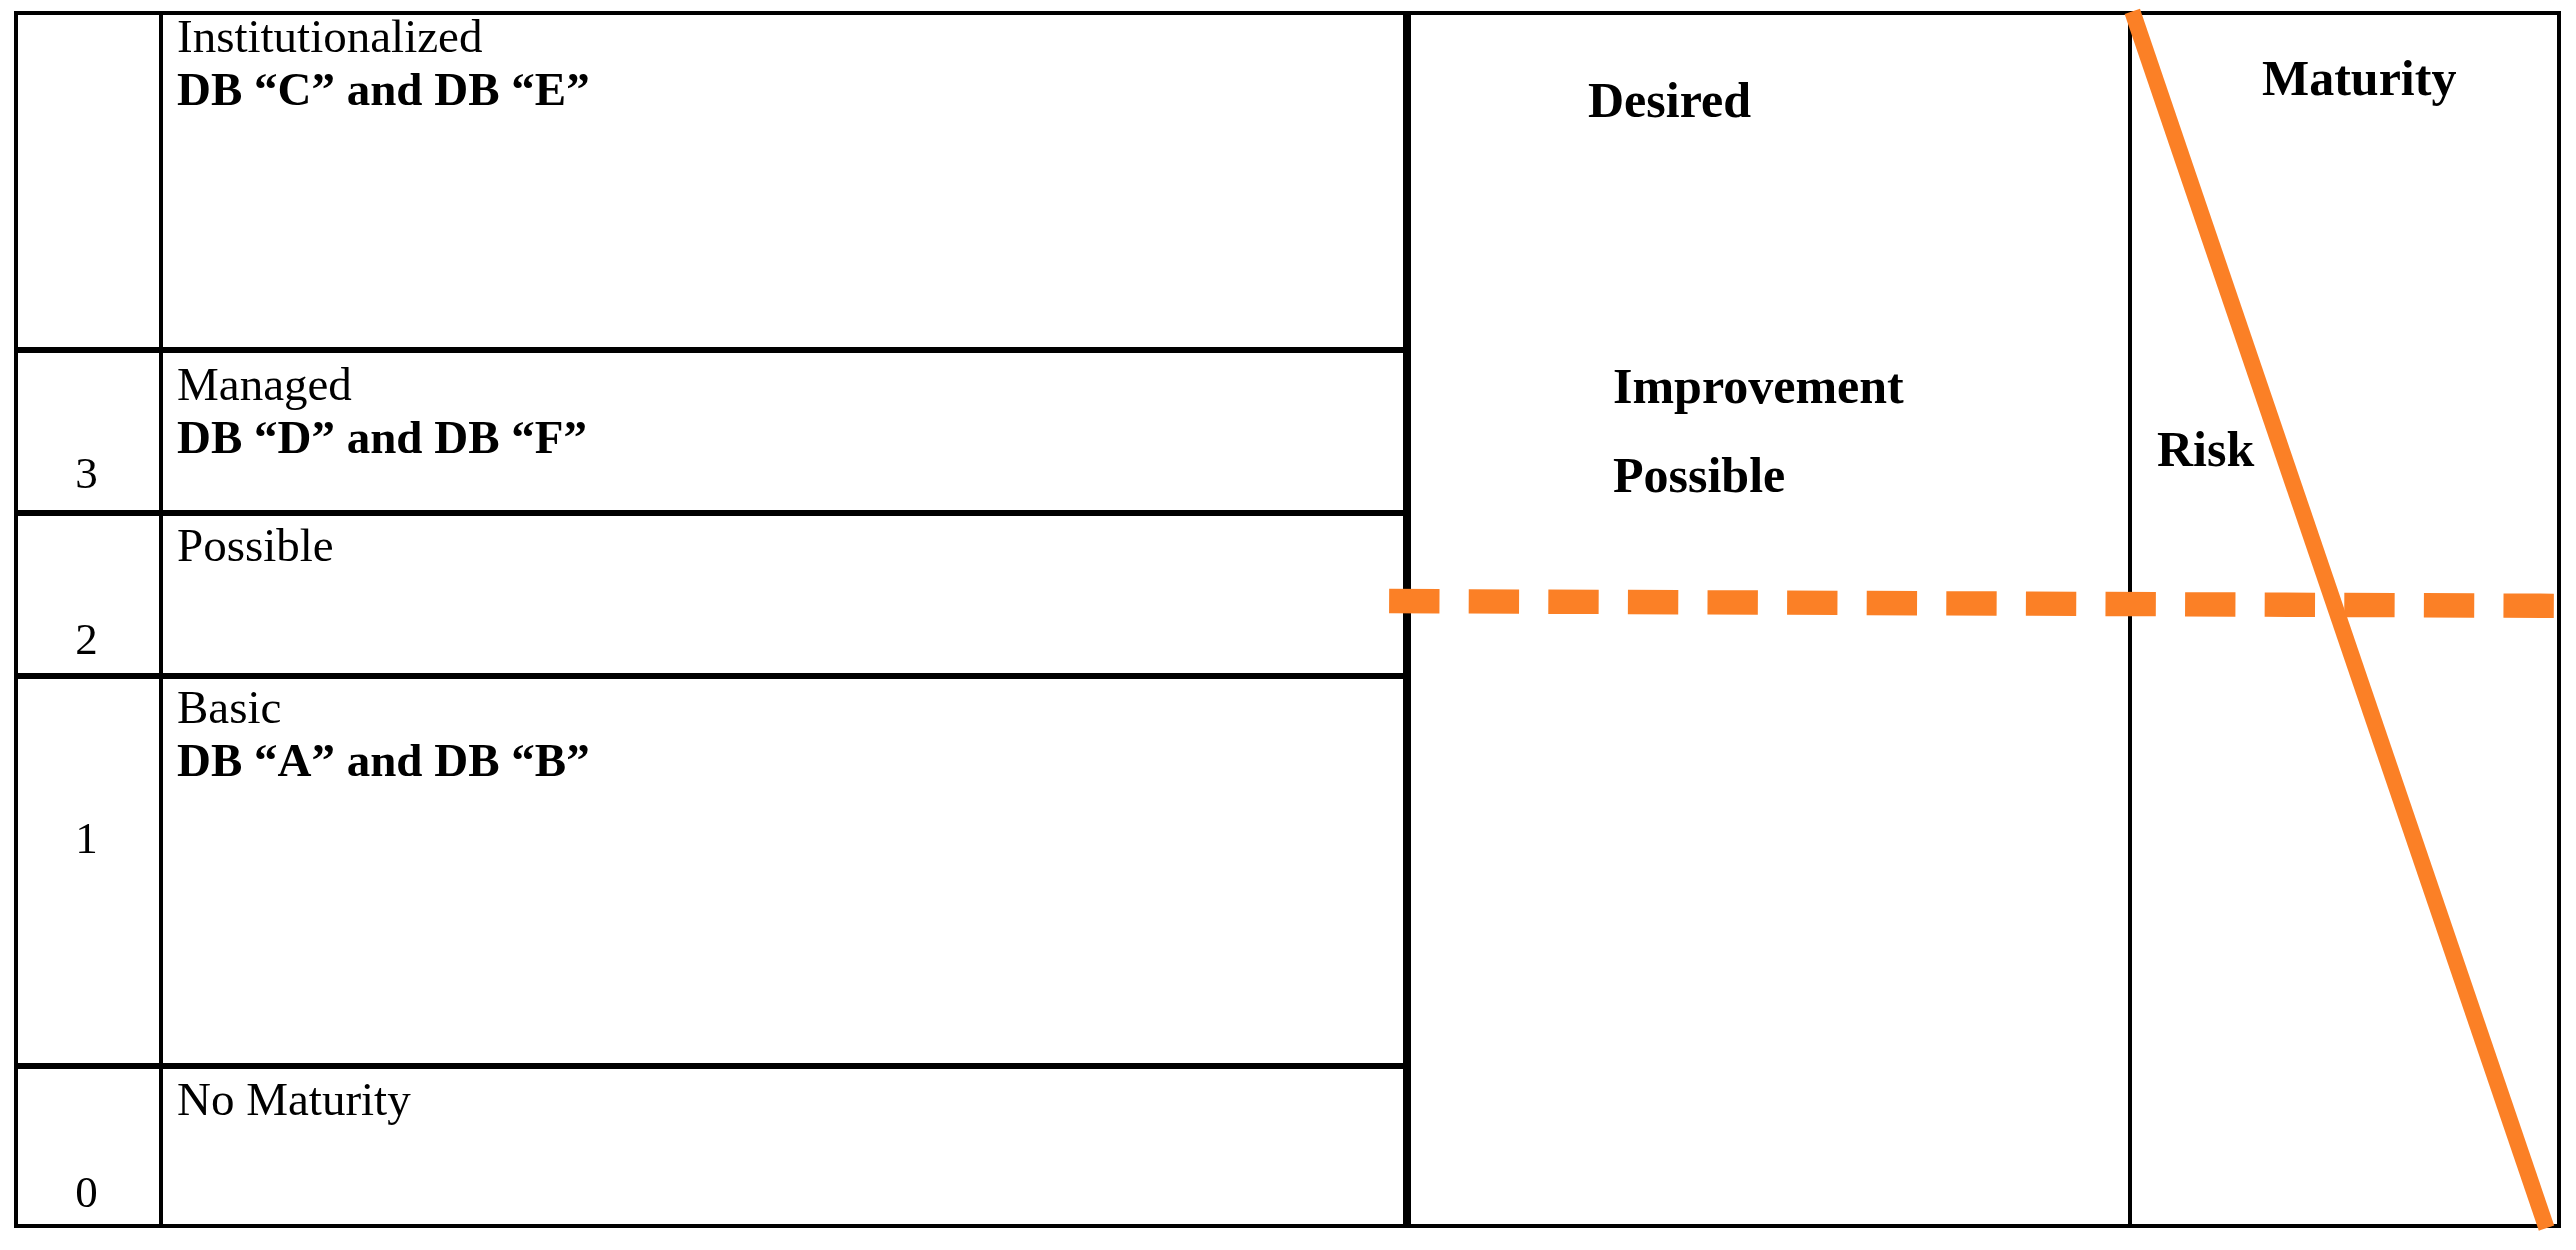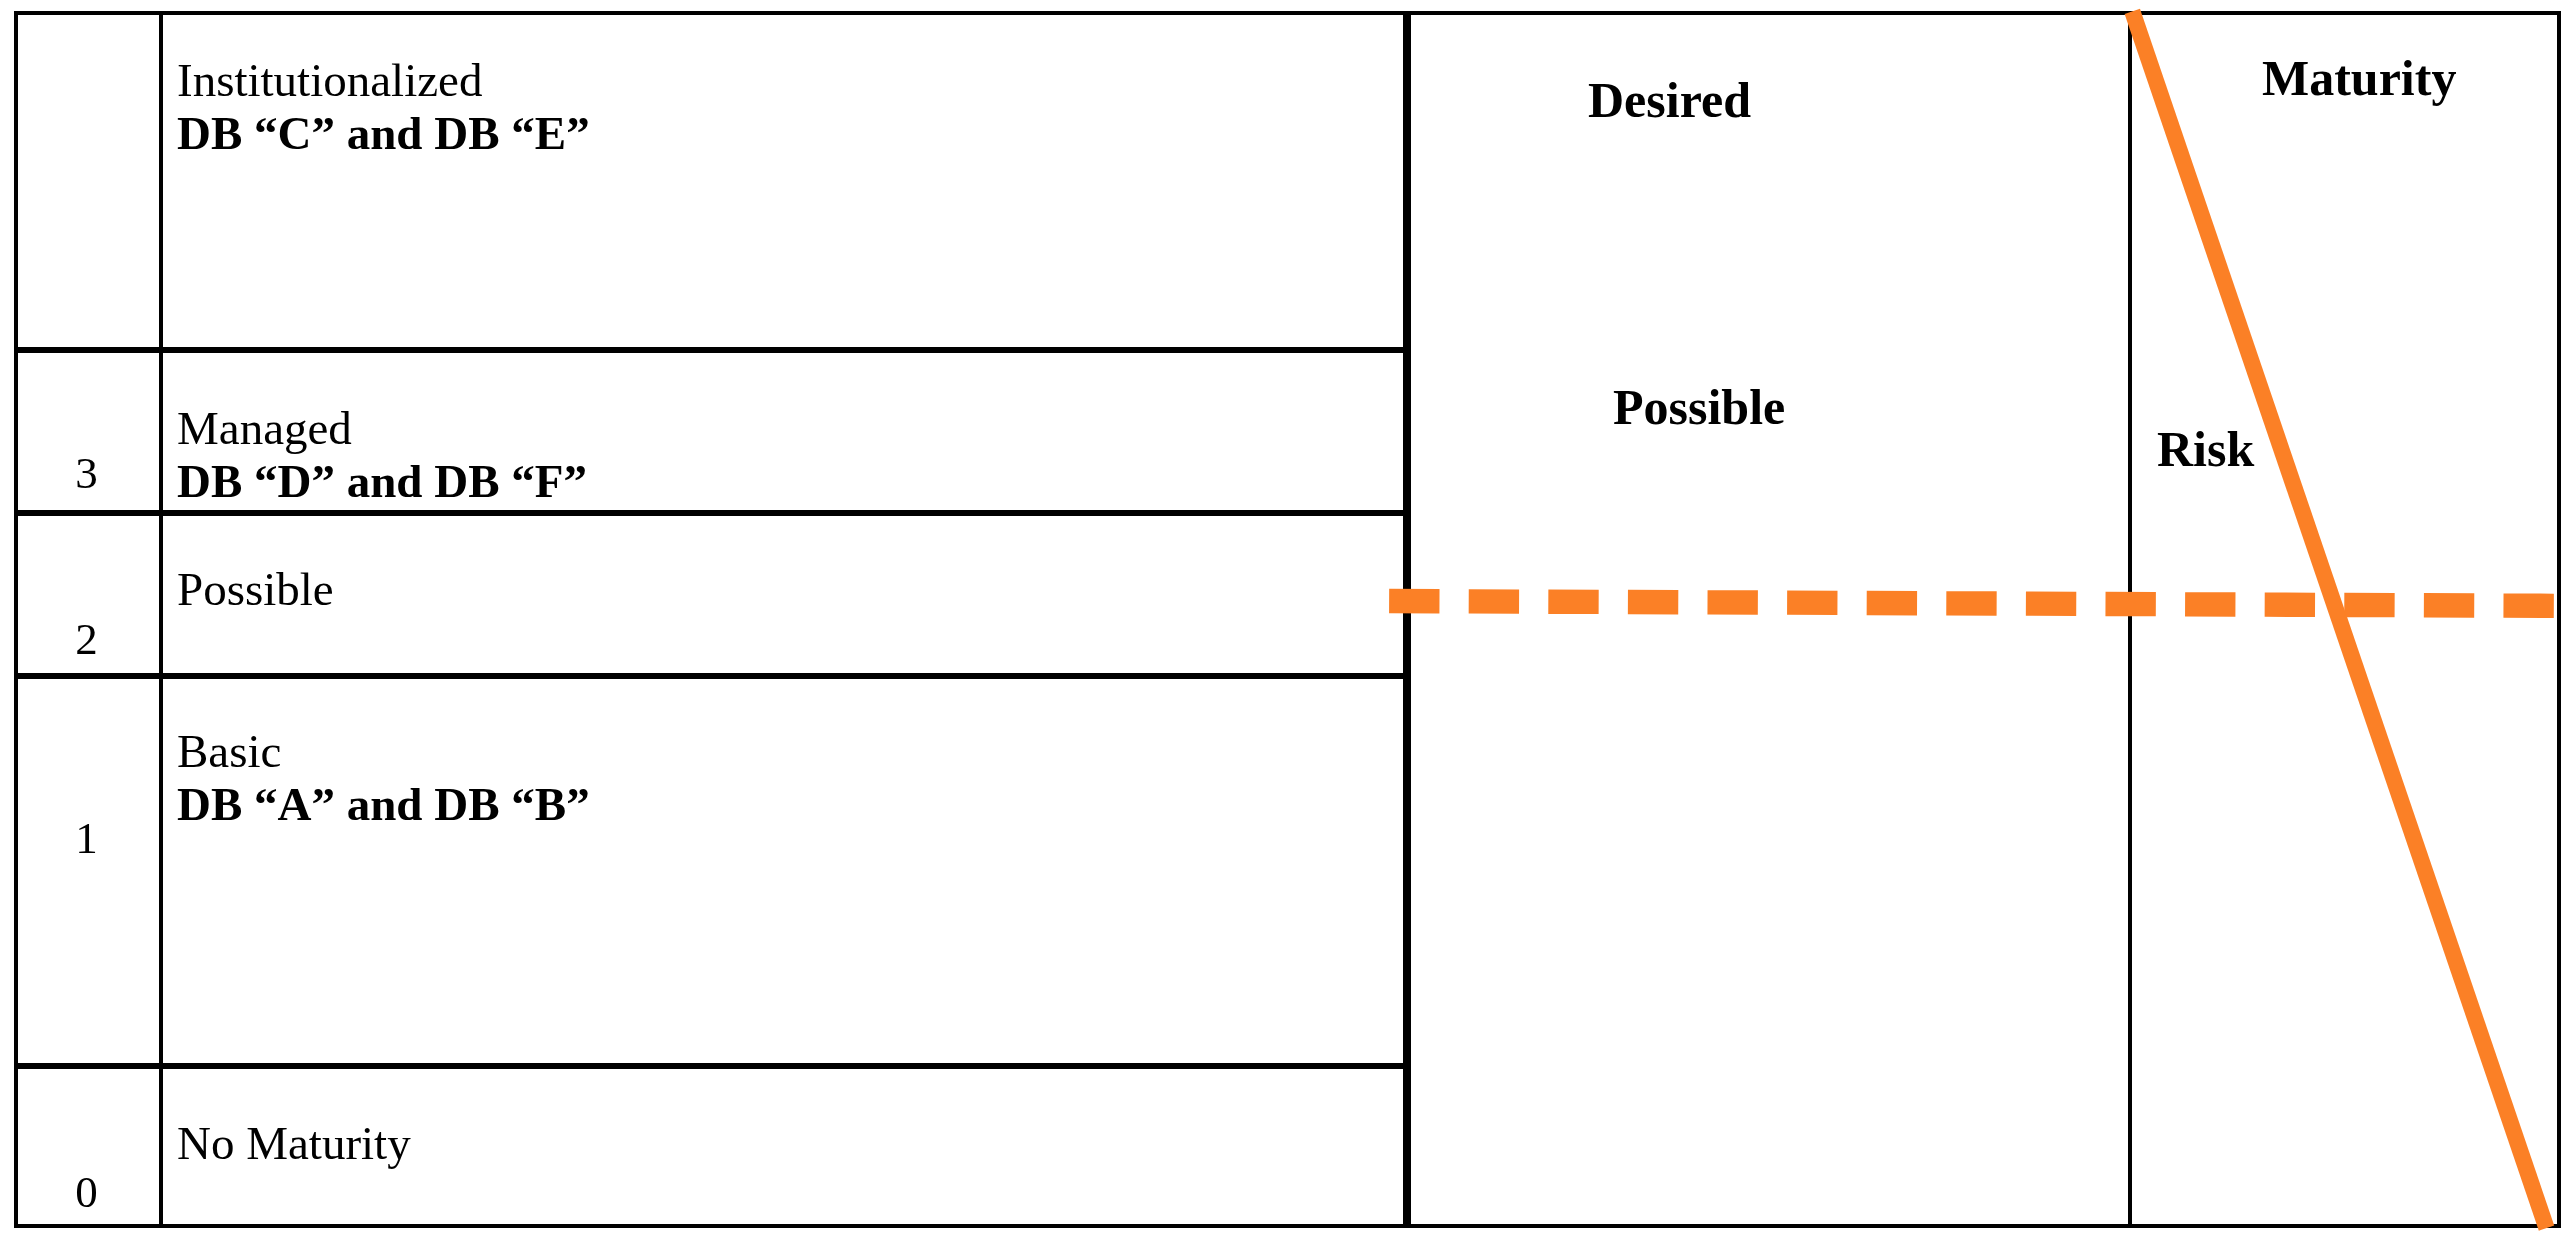--- a/index.html
+++ b/index.html
@@ -61,21 +61,20 @@
   .ln2 { top: 617px; }
   .ln1 { top: 816px; }
   .ln0 { top: 1170px; }
 
   
   .level-cell {
     position: absolute;
     left: 177px;
     width: 1202px;
     color: #000000;
-    margin-top: 44px;
   }
   .level-name {
     font-size: 47px;
     line-height: 1.08;
     font-weight: normal;
     font-family: "Liberation Serif", "DejaVu Serif", serif;
     white-space: nowrap;
   }
   .level-dbs {
     font-size: 47px;
@@ -175,20 +174,21 @@
     <div class="level-name">No Maturity</div>
     <div class="level-dbs"></div>
   </div>
 
   <div class="chart-frame"></div>
   <div class="chart-divider"></div>
 
   <div class="zone-label lbl-desired">Desired</div>
   <div class="zone-label lbl-maturity">Maturity</div>
   <div class="zone-label lbl-improve">
+    <div>Improvement</div>
     <div style="height:21px"></div>
     <div>Possible</div>
   </div>
   <div class="zone-label lbl-risk">Risk</div>
 
   <svg class="chart-svg" viewBox="0 0 3171 1539">
     <line x1="2625" y1="14" x2="3135" y2="1512" stroke="#FB8026" stroke-width="20" stroke-linecap="butt"></line>
     <line x1="1710" y1="740" x2="3171" y2="746" stroke="#FB8026" stroke-width="30" stroke-dasharray="62 36" stroke-linecap="butt"></line>
   </svg>
 

